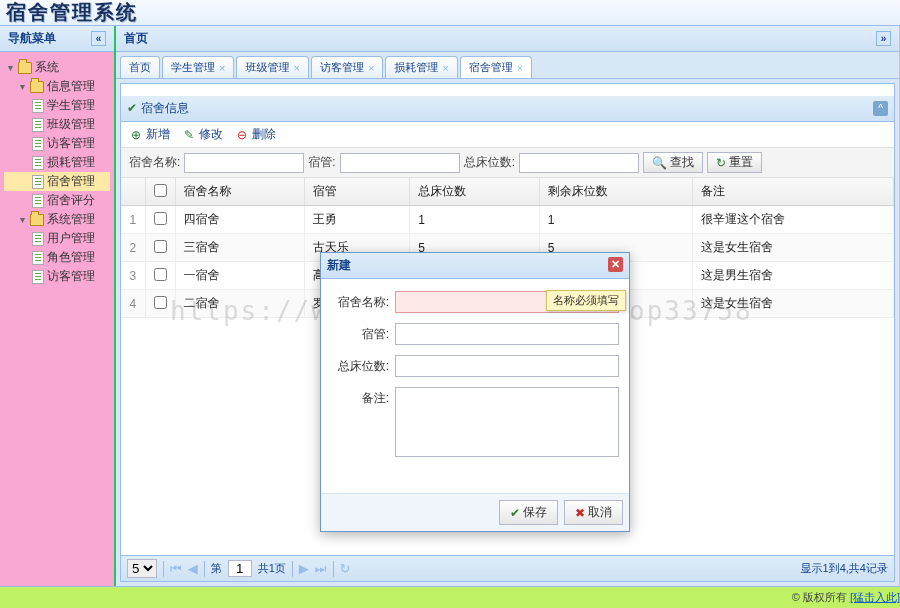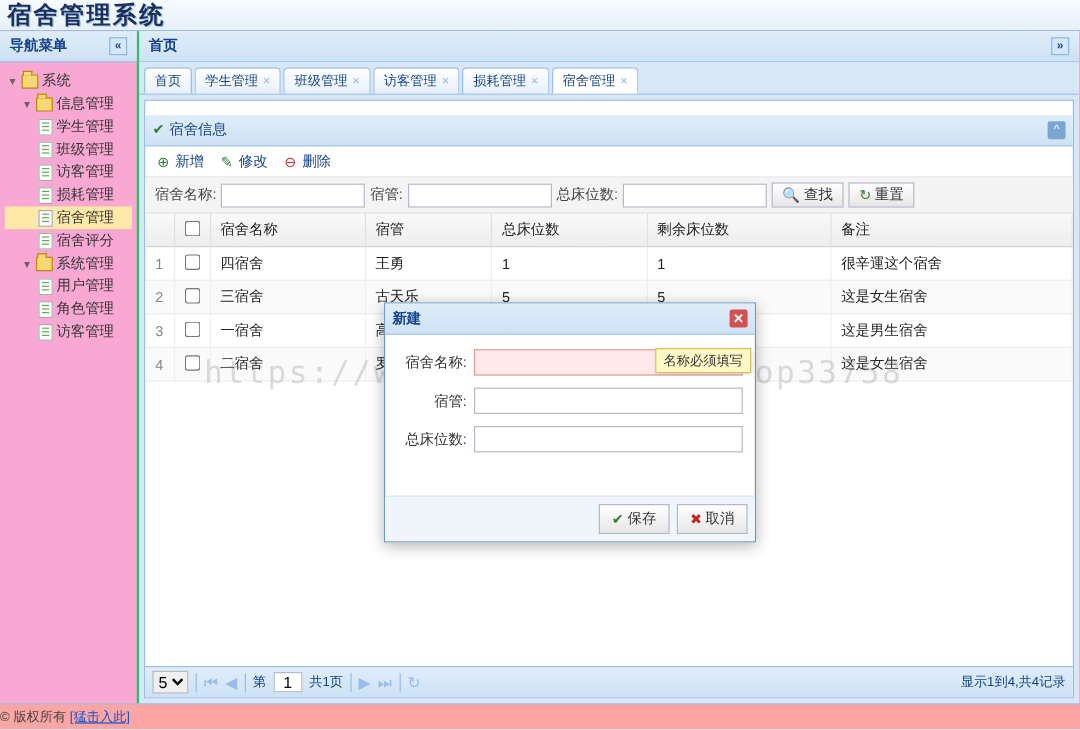--- a/index.html
+++ b/index.html
@@ -47,24 +47,24 @@
 .grid th { background: linear-gradient(#f9f9f9,#ededed); border-right: 1px solid #e0e0e0; border-bottom: 1px solid #d0d0d0; padding: 5px 8px; text-align: left; font-weight: normal; color: #222; }
 .grid td { border-right: 1px solid #eee; border-bottom: 1px solid #eee; padding: 5px 8px; color: #222; }
 .grid tr:nth-child(even) td { background: #fafafa; }
 .grid th:first-child, .grid td:first-child { width: 24px; text-align: center; color: #888; }
 .grid th:nth-child(2), .grid td:nth-child(2) { width: 28px; text-align: center; }
 .pager { border-top: 1px solid #99bce8; background: linear-gradient(#e0edf9,#cde2f5); padding: 3px 6px; display: flex; align-items: center; gap: 6px; color: #15428b; font-size: 11px; }
 .pager select { border: 1px solid #b5b8c8; }
 .pager .sep { width: 1px; height: 16px; background: #99bce8; }
 .pager-icon { color: #99bce8; cursor: pointer; font-size: 13px; }
 .pager .info { margin-left: auto; }
-.footer { height: 22px; border-top: 1px solid #99bce8; background: #fca5a5; text-align: left; font-size: 11px; padding-top: 3px; color: #444; }
+.footer { height: 22px; border-top: 1px solid #99bce8; background: #bef264; text-align: right; font-size: 11px; padding-top: 3px; color: #444; }
 .footer a { color: #1155cc; text-decoration: underline; cursor: pointer; }
 .dialog { position: absolute; left: 320px; top: 252px; width: 310px; background: #fff; border: 1px solid #6b98c4; box-shadow: 0 3px 12px rgba(0,0,0,0.3); z-index: 100; }
-.dialog-title { background: linear-gradient(#e0edf9,#cde2f5); border-bottom: 1px solid #99bce8; padding: 4px 6px; color: #15428b; font-weight: bold; display: flex; justify-content: space-between; align-items: center; }
+.dialog-title { background: linear-gradient(#e0edf9,#cde2f5); border-bottom: 1px solid #99bce8; padding: 4px 6px; color: #15428b; font-weight: bold; display: flex; justify-content: space-between; align-items: flex-start; }
 .dlg-close { width: 15px; height: 15px; background: #d25252; color: #fff; border-radius: 2px; display: flex; align-items: center; justify-content: center; cursor: pointer; font-size: 11px; }
 .dialog-body { padding: 12px 10px; }
 .form-row { display: flex; align-items: flex-start; margin-bottom: 10px; }
 .form-row label { width: 64px; text-align: right; padding-right: 6px; padding-top: 3px; }
 .form-row input[type="text"] { flex: 1; border: 1px solid #b5b8c8; height: 22px; padding: 0 4px; background: #fff; }
 .form-row.error input { background: #ffeaea; border-color: #e09a9a; }
 .form-row textarea { flex: 1; border: 1px solid #b5b8c8; height: 70px; padding: 4px; resize: none; }
 .dialog-footer { border-top: 1px solid #d8e7f6; background: #f0f5fb; padding: 6px; display: flex; justify-content: flex-end; gap: 6px; margin-top: 14px; }
 .dbtn { background: linear-gradient(#fff,#e6e6e6); border: 1px solid #b5b8c8; padding: 3px 10px; cursor: pointer; display: flex; align-items: center; gap: 3px; }
 .tooltip { position: absolute; left: 546px; top: 290px; background: #fff8c6; border: 1px solid #d4c15f; padding: 2px 6px; font-size: 11px; z-index: 101; box-shadow: 1px 1px 3px rgba(0,0,0,0.2); }
@@ -294,20 +294,24 @@
       <input type="text" style="">
     </div>
     <div class="form-row">
       <label>宿管:</label>
       <input type="text" style="">
     </div>
     <div class="form-row">
       <label>总床位数:</label>
       <input type="text" style="">
     </div>
+    <div class="form-row">
+      <label>备注:</label>
+      <textarea style=""></textarea>
+    </div>
   </div>
   <div class="dialog-footer">
     <span class="dbtn">
         <span style="color:#2e7d32">✔</span>
         <span>保存</span>
       </span>
     <span class="dbtn">
         <span style="color:#c62828">✖</span>
         <span>取消</span>
       </span>

